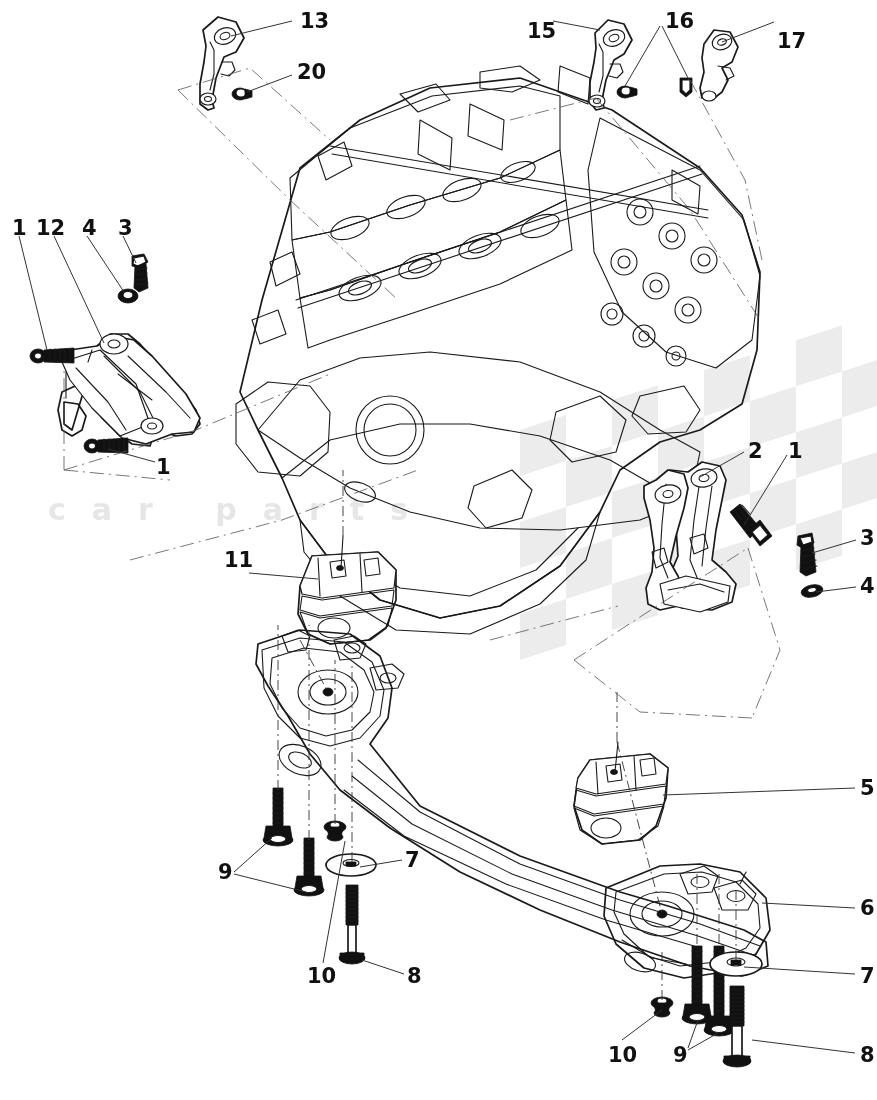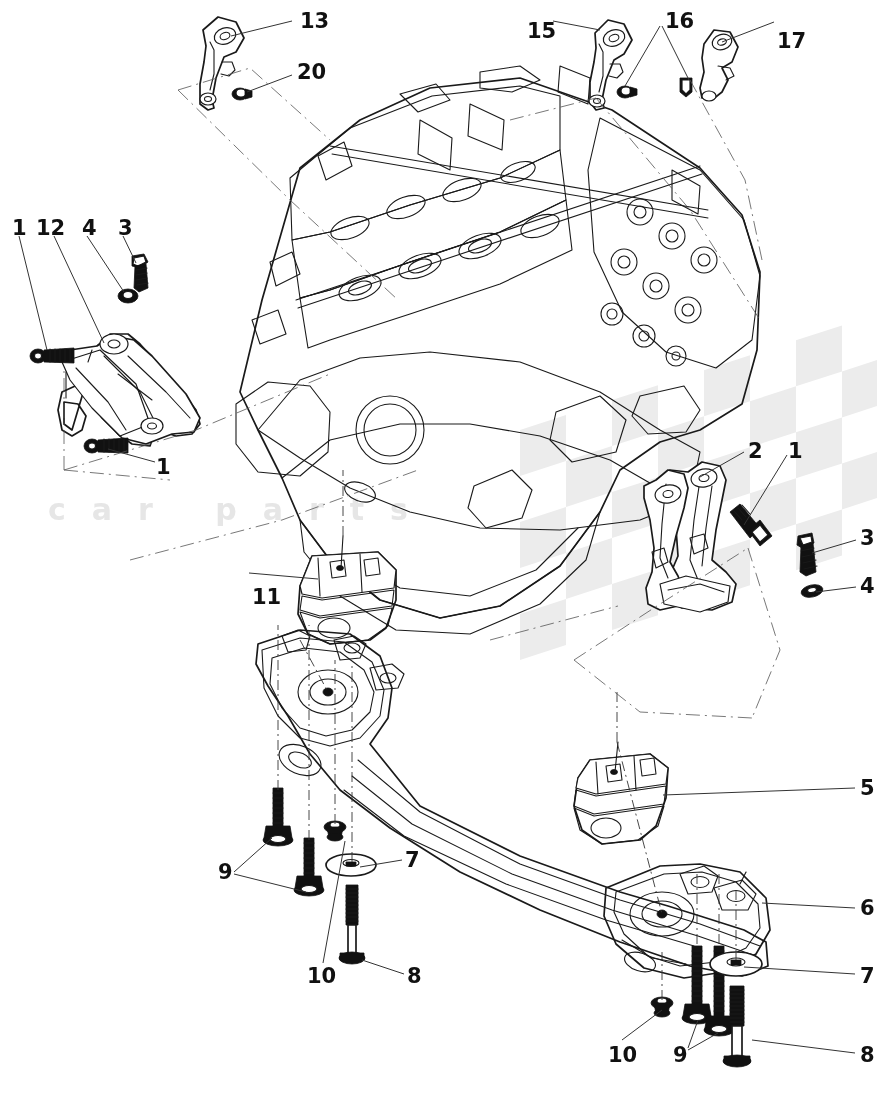--- a/index.html
+++ b/index.html
@@ -629,21 +629,21 @@
       <div class="callout" style="left: 297px; top: 62px;">20</div>
       <div class="callout" style="left: 12px; top: 218px;">1</div>
       <div class="callout" style="left: 36px; top: 218px;">12</div>
       <div class="callout" style="left: 82px; top: 218px;">4</div>
       <div class="callout" style="left: 118px; top: 218px;">3</div>
       <div class="callout" style="left: 156px; top: 457px;">1</div>
       <div class="callout" style="left: 748px; top: 441px;">2</div>
       <div class="callout" style="left: 788px; top: 441px;">1</div>
       <div class="callout" style="left: 860px; top: 528px;">3</div>
       <div class="callout" style="left: 860px; top: 576px;">4</div>
-      <div class="callout" style="left: 224px; top: 587px; margin-left: 28px;">11</div>
+      <div class="callout" style="left: 224px; top: 550px;">11</div>
       <div class="callout" style="left: 860px; top: 778px;">5</div>
       <div class="callout" style="left: 860px; top: 898px;">6</div>
       <div class="callout" style="left: 405px; top: 850px;">7</div>
       <div class="callout" style="left: 860px; top: 966px;">7</div>
       <div class="callout" style="left: 407px; top: 966px;">8</div>
       <div class="callout" style="left: 860px; top: 1045px;">8</div>
       <div class="callout" style="left: 218px; top: 862px;">9</div>
       <div class="callout" style="left: 307px; top: 966px;">10</div>
       <div class="callout" style="left: 673px; top: 1045px;">9</div>
       <div class="callout" style="left: 608px; top: 1045px;">10</div>

